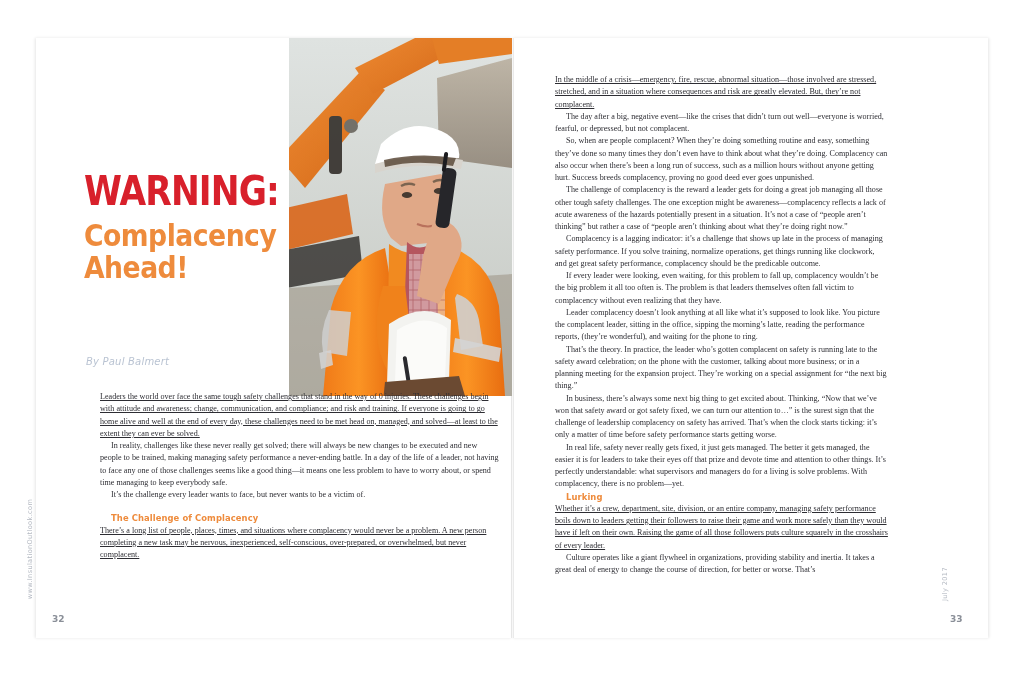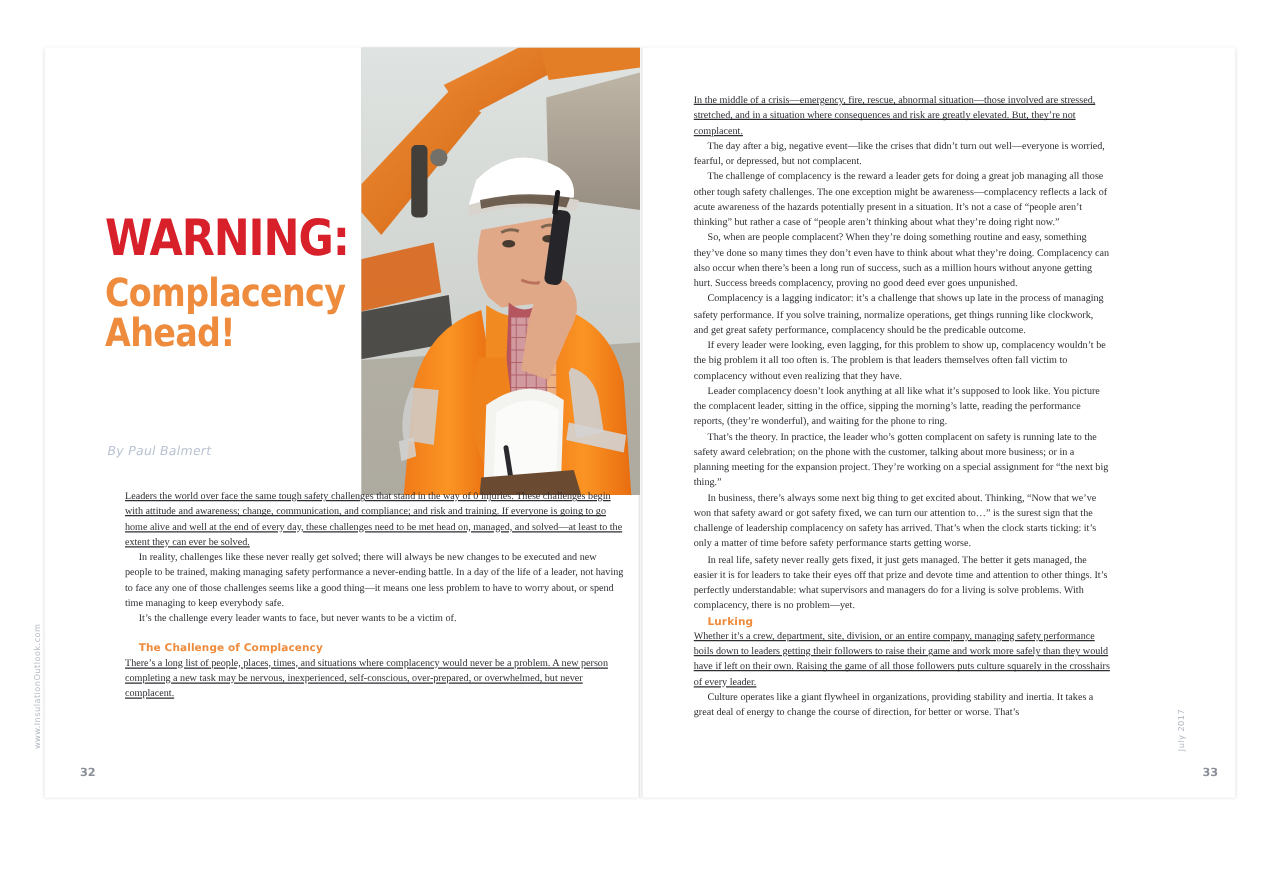--- a/index.html
+++ b/index.html
@@ -61,21 +61,21 @@
   .subhead{
     font-family:"DejaVu Sans", sans-serif;
     font-weight:700;font-size:8.4px;color:#EE8B3C;
     margin:12px 0 1px 0;text-indent:0;letter-spacing:.1px;
   }
   .subhead.first-sub{margin-top:11px;}
 
   
   .folio{
     position:absolute;font-family:"DejaVu Sans", sans-serif;
-    font-weight:700;font-size:9px;color:#8a8f98;margin-left:12px;
+    font-weight:700;font-size:9px;color:#8a8f98;
   }
   .folio-left{left:52px;top:614px;}
   .folio-right{left:950px;top:614px;}
   .rail{
     position:absolute;font-family:"DejaVu Sans", sans-serif;
     font-size:6.6px;color:#b4b9c2;letter-spacing:.35px;white-space:nowrap;
   }
   .rail-left{left:-30px;top:545px;width:120px;transform:rotate(-90deg);transform-origin:center center;text-align:center;}
   .rail-right{left:885px;top:580px;width:120px;transform:rotate(-90deg);transform-origin:center center;text-align:center;}
 </style>
@@ -170,24 +170,24 @@
     <p class="first">Leaders the world over face the same tough safety challenges that stand in the way of 0 injuries. These challenges begin with attitude and awareness; change, communication, and compliance; and risk and training. If everyone is going to go home alive and well at the end of every day, these challenges need to be met head on, managed, and solved—at least to the extent they can ever be solved.</p>
     <p>In reality, challenges like these never really get solved; there will always be new changes to be executed and new people to be trained, making managing safety performance a never-ending battle. In a day of the life of a leader, not having to face any one of those challenges seems like a good thing—it means one less problem to have to worry about, or spend time managing to keep everybody safe.</p>
     <p>It’s the challenge every leader wants to face, but never wants to be a victim of.</p>
     <p class="subhead first-sub">The Challenge of Complacency</p>
     <p class="first">There’s a long list of people, places, times, and situations where complacency would never be a problem. A new person completing a new task may be nervous, inexperienced, self-conscious, over-prepared, or overwhelmed, but never complacent.</p>
   </div>
 
   <div class="col col-right">
     <p class="first">In the middle of a crisis—emergency, fire, rescue, abnormal situation—those involved are stressed, stretched, and in a situation where consequences and risk are greatly elevated. But, they’re not complacent.</p>
     <p>The day after a big, negative event—like the crises that didn’t turn out well—everyone is worried, fearful, or depressed, but not complacent.</p>
+    <p>So, when are people complacent? When they’re doing something routine and easy, something they’ve done so many times they don’t even have to think about what they’re doing. Complacency can also occur when there’s been a long run of success, such as a million hours without anyone getting hurt. Success breeds complacency, proving no good deed ever goes unpunished.</p>
     <p>The challenge of complacency is the reward a leader gets for doing a great job managing all those other tough safety challenges. The one exception might be awareness—complacency reflects a lack of acute awareness of the hazards potentially present in a situation. It’s not a case of “people aren’t thinking” but rather a case of “people aren’t thinking about what they’re doing right now.”</p>
-    <p>So, when are people complacent? When they’re doing something routine and easy, something they’ve done so many times they don’t even have to think about what they’re doing. Complacency can also occur when there’s been a long run of success, such as a million hours without anyone getting hurt. Success breeds complacency, proving no good deed ever goes unpunished.</p>
     <p>Complacency is a lagging indicator: it’s a challenge that shows up late in the process of managing safety performance. If you solve training, normalize operations, get things running like clockwork, and get great safety performance, complacency should be the predicable outcome.</p>
-    <p>If every leader were looking, even lagging, for this problem to show up, complacency wouldn’t be the big problem it all too often is. The problem is that leaders themselves often fall victim to complacency without even realizing that they have.</p>
+    <p>If every leader were looking, even waiting, for this problem to fall up, complacency wouldn’t be the big problem it all too often is. The problem is that leaders themselves often fall victim to complacency without even realizing that they have.</p>
     <p>Leader complacency doesn’t look anything at all like what it’s supposed to look like. You picture the complacent leader, sitting in the office, sipping the morning’s latte, reading the performance reports, (they’re wonderful), and waiting for the phone to ring.</p>
     <p>That’s the theory. In practice, the leader who’s gotten complacent on safety is running late to the safety award celebration; on the phone with the customer, talking about more business; or in a planning meeting for the expansion project. They’re working on a special assignment for “the next big thing.”</p>
     <p>In business, there’s always some next big thing to get excited about. Thinking, “Now that we’ve won that safety award or got safety fixed, we can turn our attention to…” is the surest sign that the challenge of leadership complacency on safety has arrived. That’s when the clock starts ticking: it’s only a matter of time before safety performance starts getting worse.</p>
     <p>In real life, safety never really gets fixed, it just gets managed. The better it gets managed, the easier it is for leaders to take their eyes off that prize and devote time and attention to other things. It’s perfectly understandable: what supervisors and managers do for a living is solve problems. With complacency, there is no problem—yet.</p>
     <p class="subhead">Lurking</p>
     <p class="first">Whether it’s a crew, department, site, division, or an entire company, managing safety performance boils down to leaders getting their followers to raise their game and work more safely than they would have if left on their own. Raising the game of all those followers puts culture squarely in the crosshairs of every leader.</p>
     <p>Culture operates like a giant flywheel in organizations, providing stability and inertia. It takes a great deal of energy to change the course of direction, for better or worse. That’s</p>
   </div>
 
   <div class="folio folio-left">32</div>

